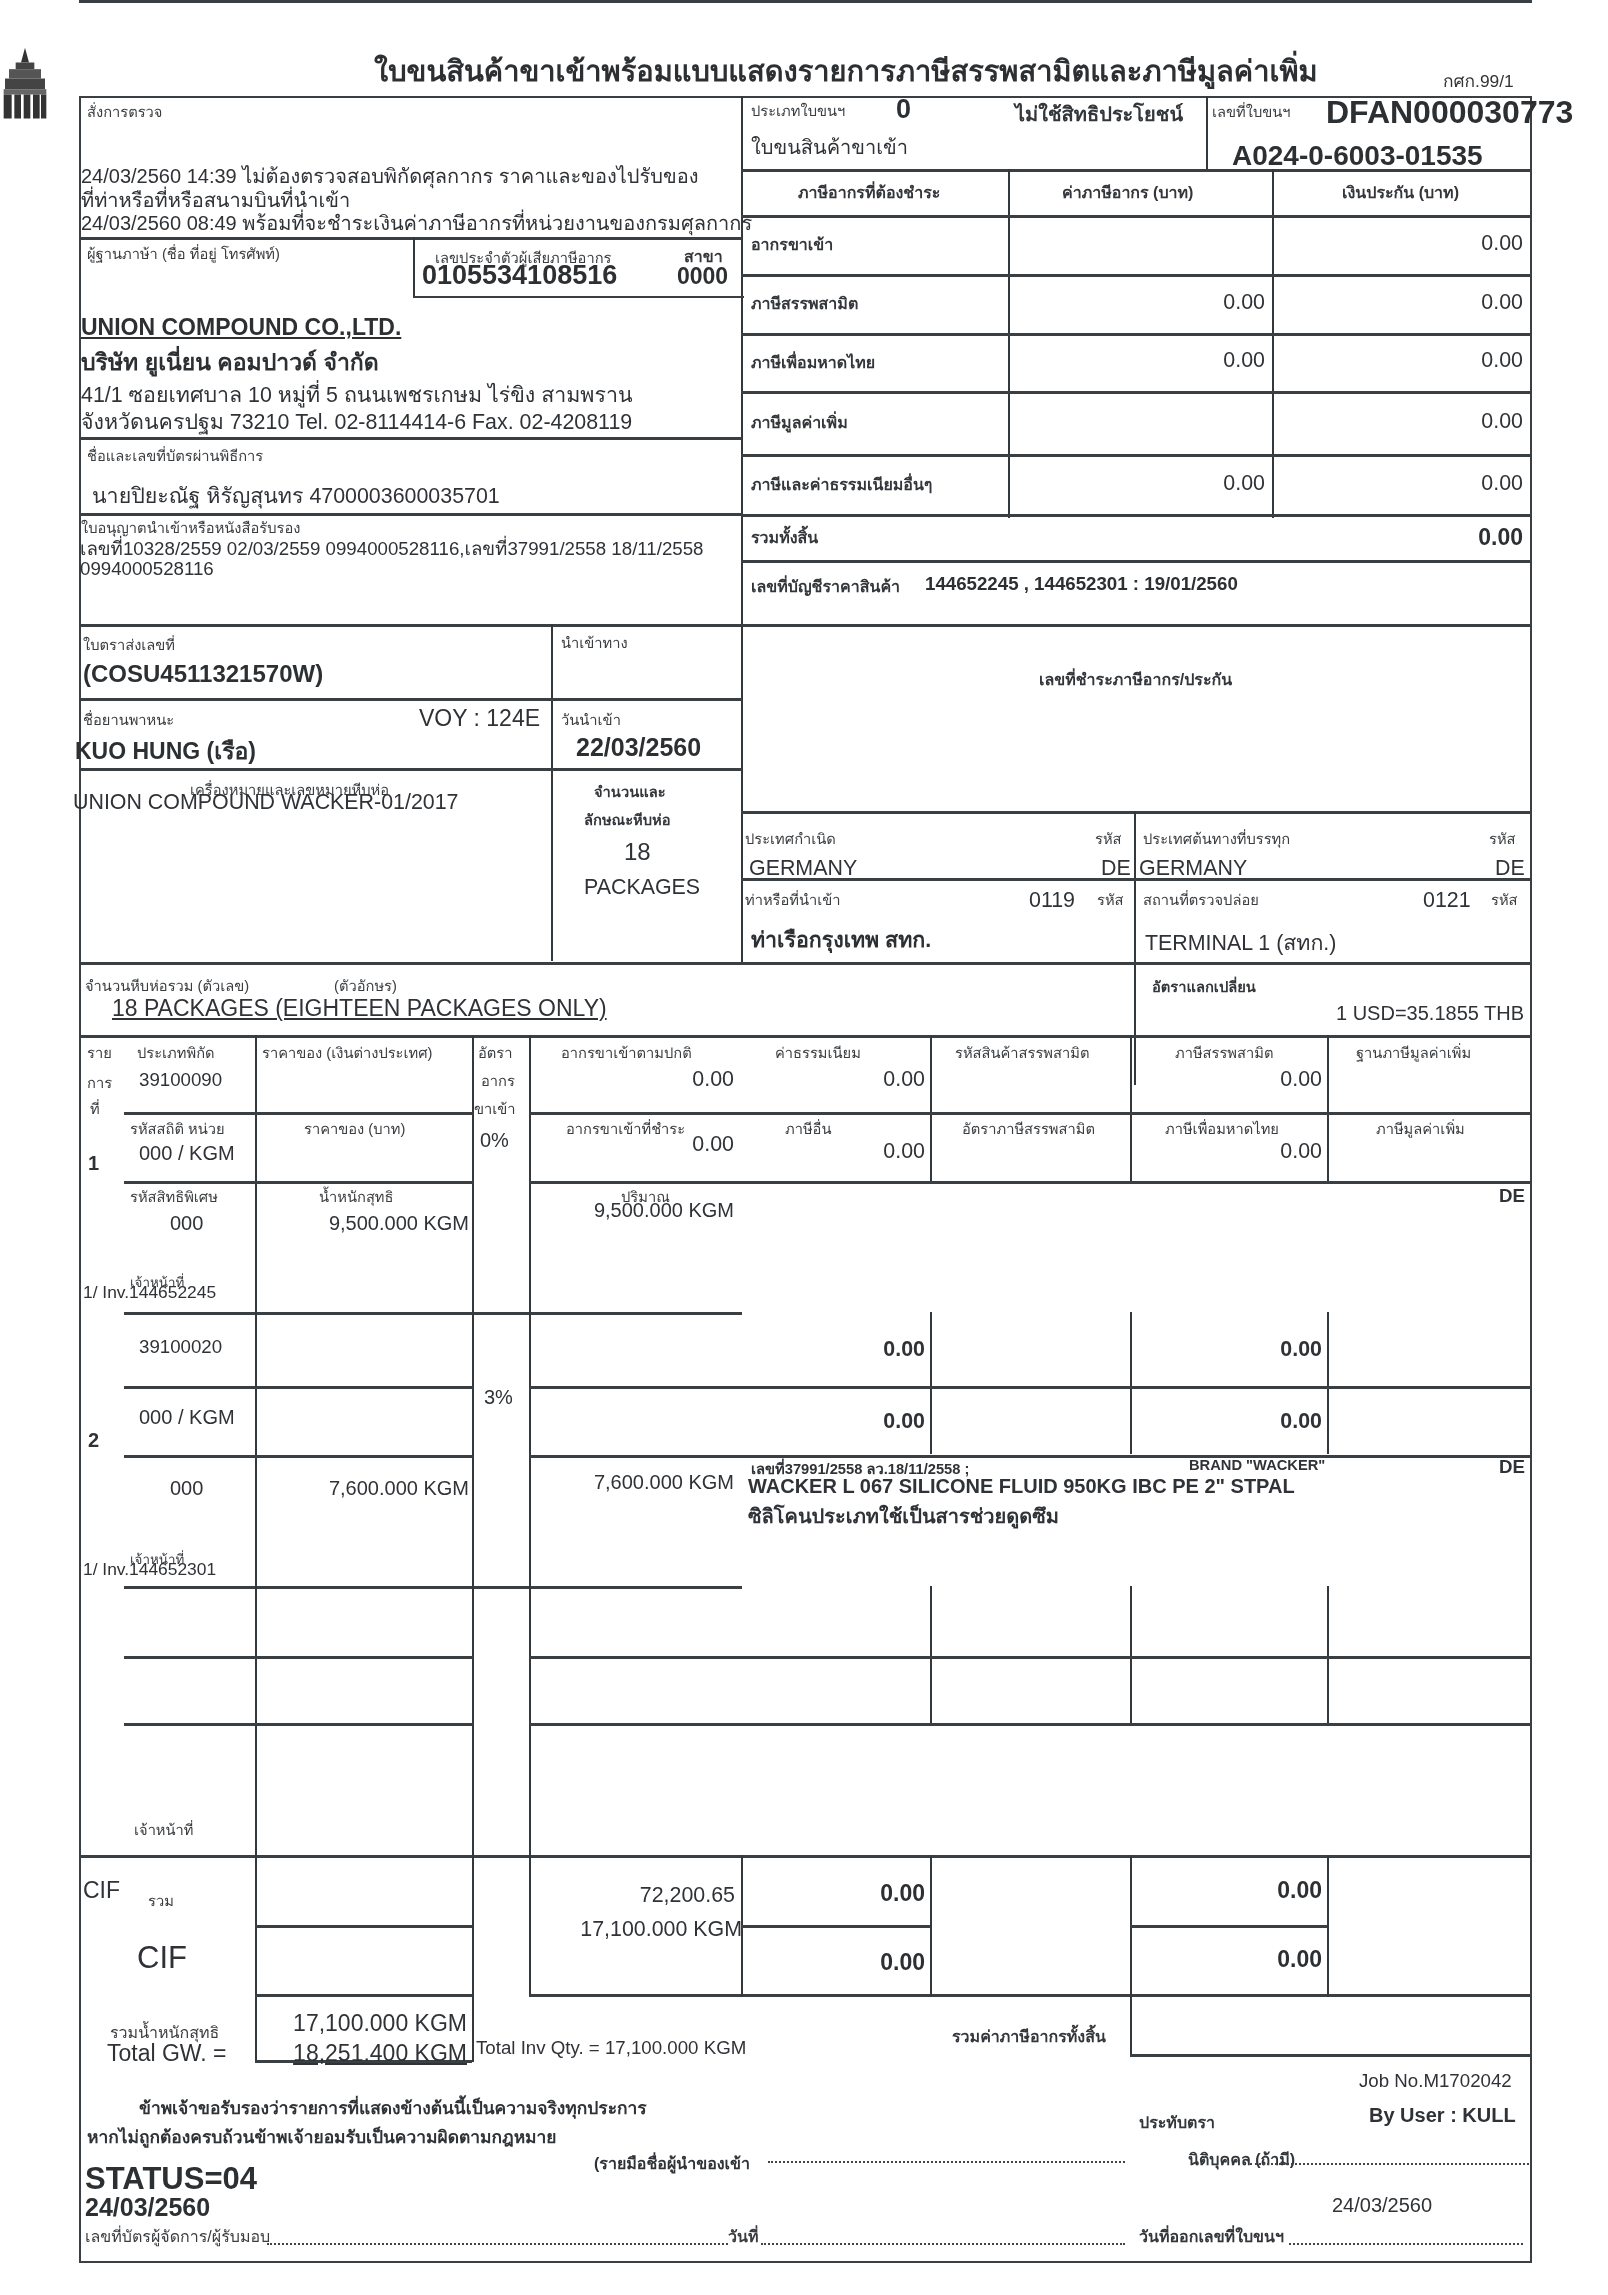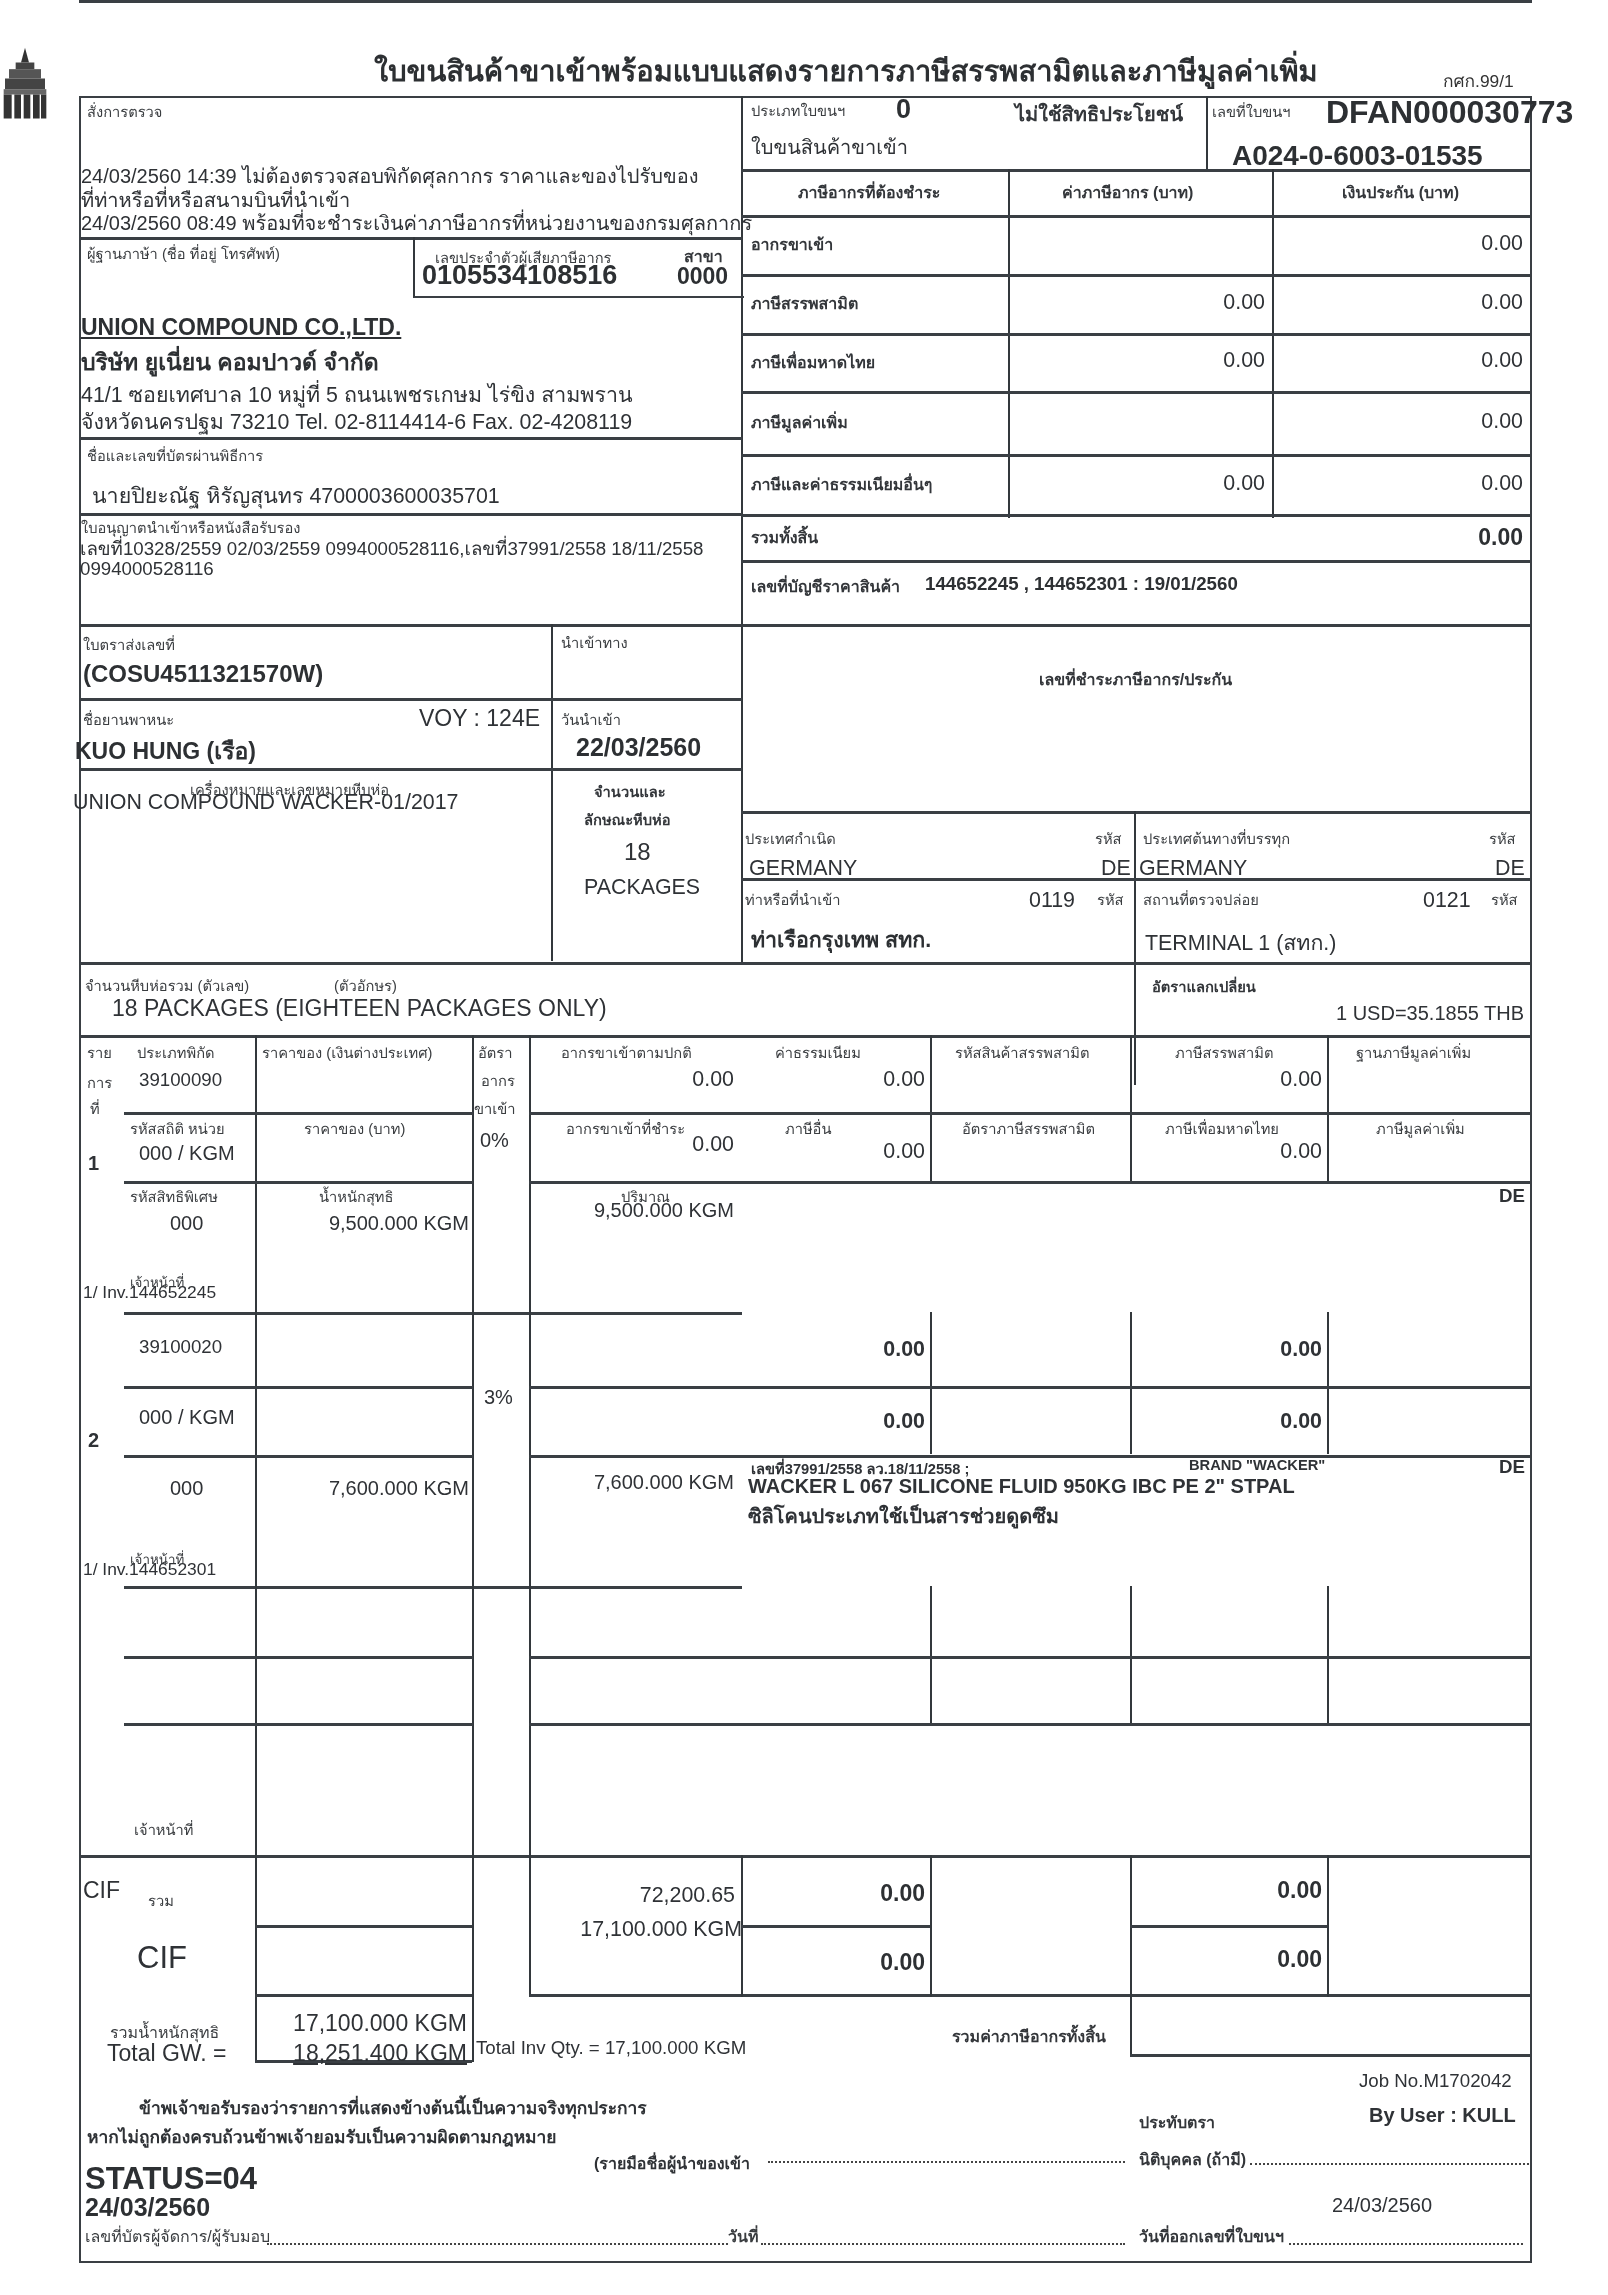--- a/index.html
+++ b/index.html
@@ -155,21 +155,21 @@
 <div class="valb" style="left:751px;top:922px;font-size:21.4px;">ท่าเรือกรุงเทพ สทก.</div>
 <div class="lbl" style="left:1143px;top:888px;">สถานที่ตรวจปล่อย</div>
 <div class="val" style="left:1423px;top:888px;">0121</div>
 <div class="lbl" style="left:1491px;top:888px;">รหัส</div>
 <div class="val" style="left:1145px;top:925px;">TERMINAL 1 (สทก.)</div>
 
 <div class="hl" style="left:79px;top:962px;width:1453px;"></div>
 
 <div class="lbl" style="left:85px;top:974px;">จำนวนหีบห่อรวม (ตัวเลข)</div>
 <div class="lbl" style="left:333px;top:974px;position:absolute;left:334px;margin-left:0;">(ตัวอักษร)</div>
-<div class="val" style="left:112px;top:995px;font-size:23px;">18  PACKAGES (EIGHTEEN  PACKAGES ONLY)</div>
+<div class="val" style="left:112px;top:995px;font-size:23px;text-decoration:underline;">18  PACKAGES (EIGHTEEN  PACKAGES ONLY)</div>
 <div class="lblb" style="left:1152px;top:975px;font-size:14.7px;">อัตราแลกเปลี่ยน</div>
 <div class="val" style="left:1336px;top:1002px;font-size:20px;">1 USD=35.1855 THB</div>
 
 <div class="hl" style="left:79px;top:1035px;width:1453px;"></div>
 
 <div id="items-grid">
     <div class="lbl" style="left:87px;top:1041px;">ราย</div>
            <div class="lbl" style="left:87px;top:1071px;">การ</div>
            <div class="lbl" style="left:90px;top:1097px;">ที่</div>
     <div class="vl" style="left:124px;top:1035px;height:NaNpx;"></div>
@@ -310,18 +310,18 @@
 <div class="valb" style="left:85px;top:2193px;font-size:25px;">24/03/2560</div>
 <div class="lbl" style="left:85px;top:2224px;font-size:16px;">เลขที่บัตรผู้จัดการ/ผู้รับมอบ</div>
 <div class="dots" style="left:267px;top:2243px;width:461px;"></div>
 <div class="lbl" style="left:728px;top:2224px;font-size:16px;font-weight:bold;">วันที่</div>
 <div class="dots" style="left:761px;top:2243px;width:364px;"></div>
 <div class="dots" style="left:768px;top:2161px;width:357px;"></div>
 
 <div class="val" style="left:1359px;top:2070px;font-size:18.7px;">Job No.M1702042</div>
 <div class="lblb" style="left:1139px;top:2110px;font-size:16px;">ประทับตรา</div>
 <div class="val" style="left:1369px;top:2104px;font-size:20px;font-weight:bold;">By User : KULL</div>
-<div class="lblb" style="left:1139px;top:2147px;font-size:16px;">นิติบุคคล (ถ้ามี)</div>
+<div class="lblb" style="left:1188px;top:2147px;font-size:16px;">นิติบุคคล (ถ้ามี)</div>
 <div class="dots" style="left:1250px;top:2163px;width:279px;"></div>
 <div class="val" style="left:1332px;top:2194px;font-size:20px;">24/03/2560</div>
 <div class="lblb" style="left:1139px;top:2224px;font-size:16px;">วันที่ออกเลขที่ใบขนฯ</div>
 <div class="dots" style="left:1289px;top:2243px;width:234px;"></div>
 
 
 </body></html>

